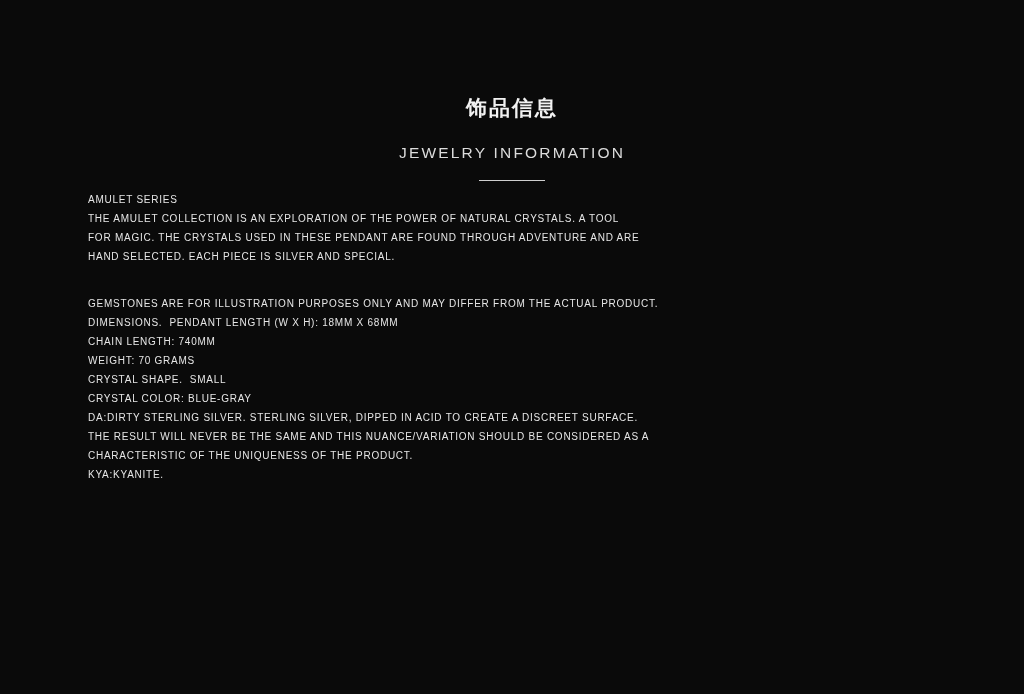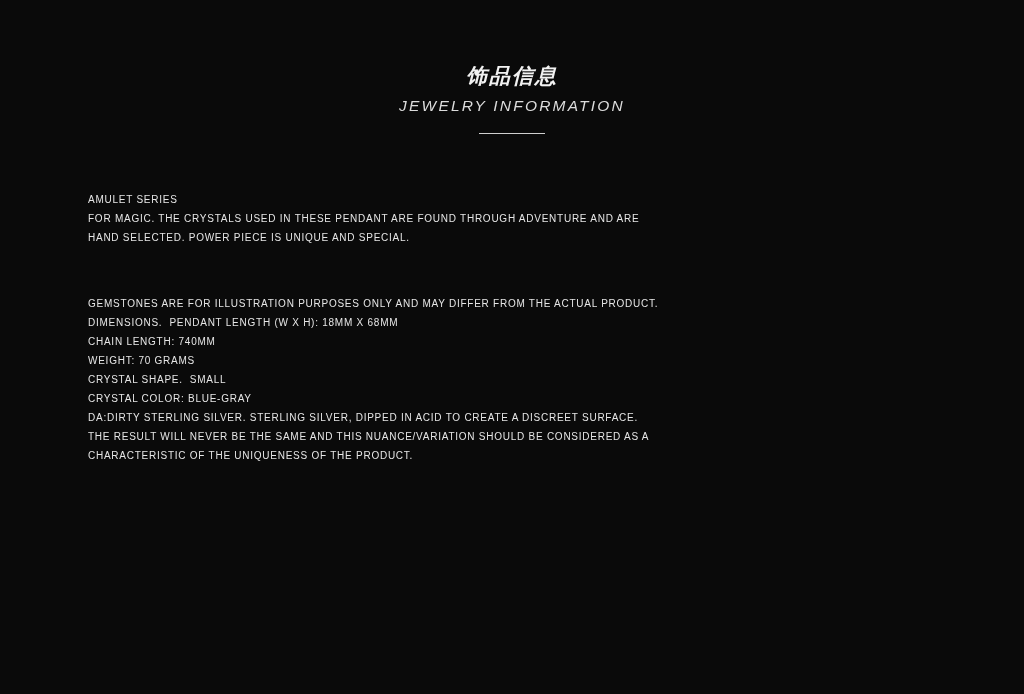--- a/index.html
+++ b/index.html
@@ -15,32 +15,31 @@
     overflow: hidden;
   }
   .page {
     position: relative;
     width: 1024px;
     height: 694px;
     background: #0a0a0a;
   }
   .header {
     text-align: center;
-    padding-top: 62px;
-    font-style: italic;
+    padding-top: 94px;
   }
   .title-cn {
     font-size: 21px;
     font-weight: bold;
     letter-spacing: 2px;
     color: #f2f2f2;
     line-height: 1.3;
   }
   .title-en {
-    margin-top: 8px;
+    margin-top: 23px;
     font-size: 15.5px;
     letter-spacing: 2.2px;
     color: #dcdcdc;
     font-weight: 400;
   }
   .divider {
     width: 66px;
     height: 1px;
     background: #cfcfcf;
     margin: 18px auto 0 auto;
@@ -67,29 +66,31 @@
 <div class="page">
 
   <div class="header">
     <div class="title-cn">饰品信息</div>
     <div class="title-en">JEWELRY INFORMATION</div>
     <div class="divider"></div>
   </div>
 
   <div class="body-block block-a">
     <div class="line">AMULET SERIES</div>
+    <div class="line">THE AMULET COLLECTION IS AN EXPLORATION OF THE POWER OF NATURAL CRYSTALS. A TOOL</div>
     <div class="line">FOR MAGIC. THE CRYSTALS USED IN THESE PENDANT ARE FOUND THROUGH ADVENTURE AND ARE</div>
-    <div class="line">HAND SELECTED. POWER PIECE IS UNIQUE AND SPECIAL.</div>
+    <div class="line">HAND SELECTED. EACH PIECE IS SILVER AND SPECIAL.</div>
   </div>
 
   <div class="body-block block-b">
     <div class="line">GEMSTONES ARE FOR ILLUSTRATION PURPOSES ONLY AND MAY DIFFER FROM THE ACTUAL PRODUCT.</div>
     <div class="line">DIMENSIONS.  PENDANT LENGTH (W X H): 18MM X 68MM</div>
     <div class="line">CHAIN LENGTH: 740MM</div>
     <div class="line">WEIGHT: 70 GRAMS</div>
     <div class="line">CRYSTAL SHAPE.  SMALL</div>
     <div class="line">CRYSTAL COLOR: BLUE-GRAY</div>
     <div class="line">DA:DIRTY STERLING SILVER. STERLING SILVER, DIPPED IN ACID TO CREATE A DISCREET SURFACE.</div>
     <div class="line">THE RESULT WILL NEVER BE THE SAME AND THIS NUANCE/VARIATION SHOULD BE CONSIDERED AS A</div>
     <div class="line">CHARACTERISTIC OF THE UNIQUENESS OF THE PRODUCT.</div>
+    <div class="line">KYA:KYANITE.</div>
   </div>
 
 </div>
 
 </body></html>

